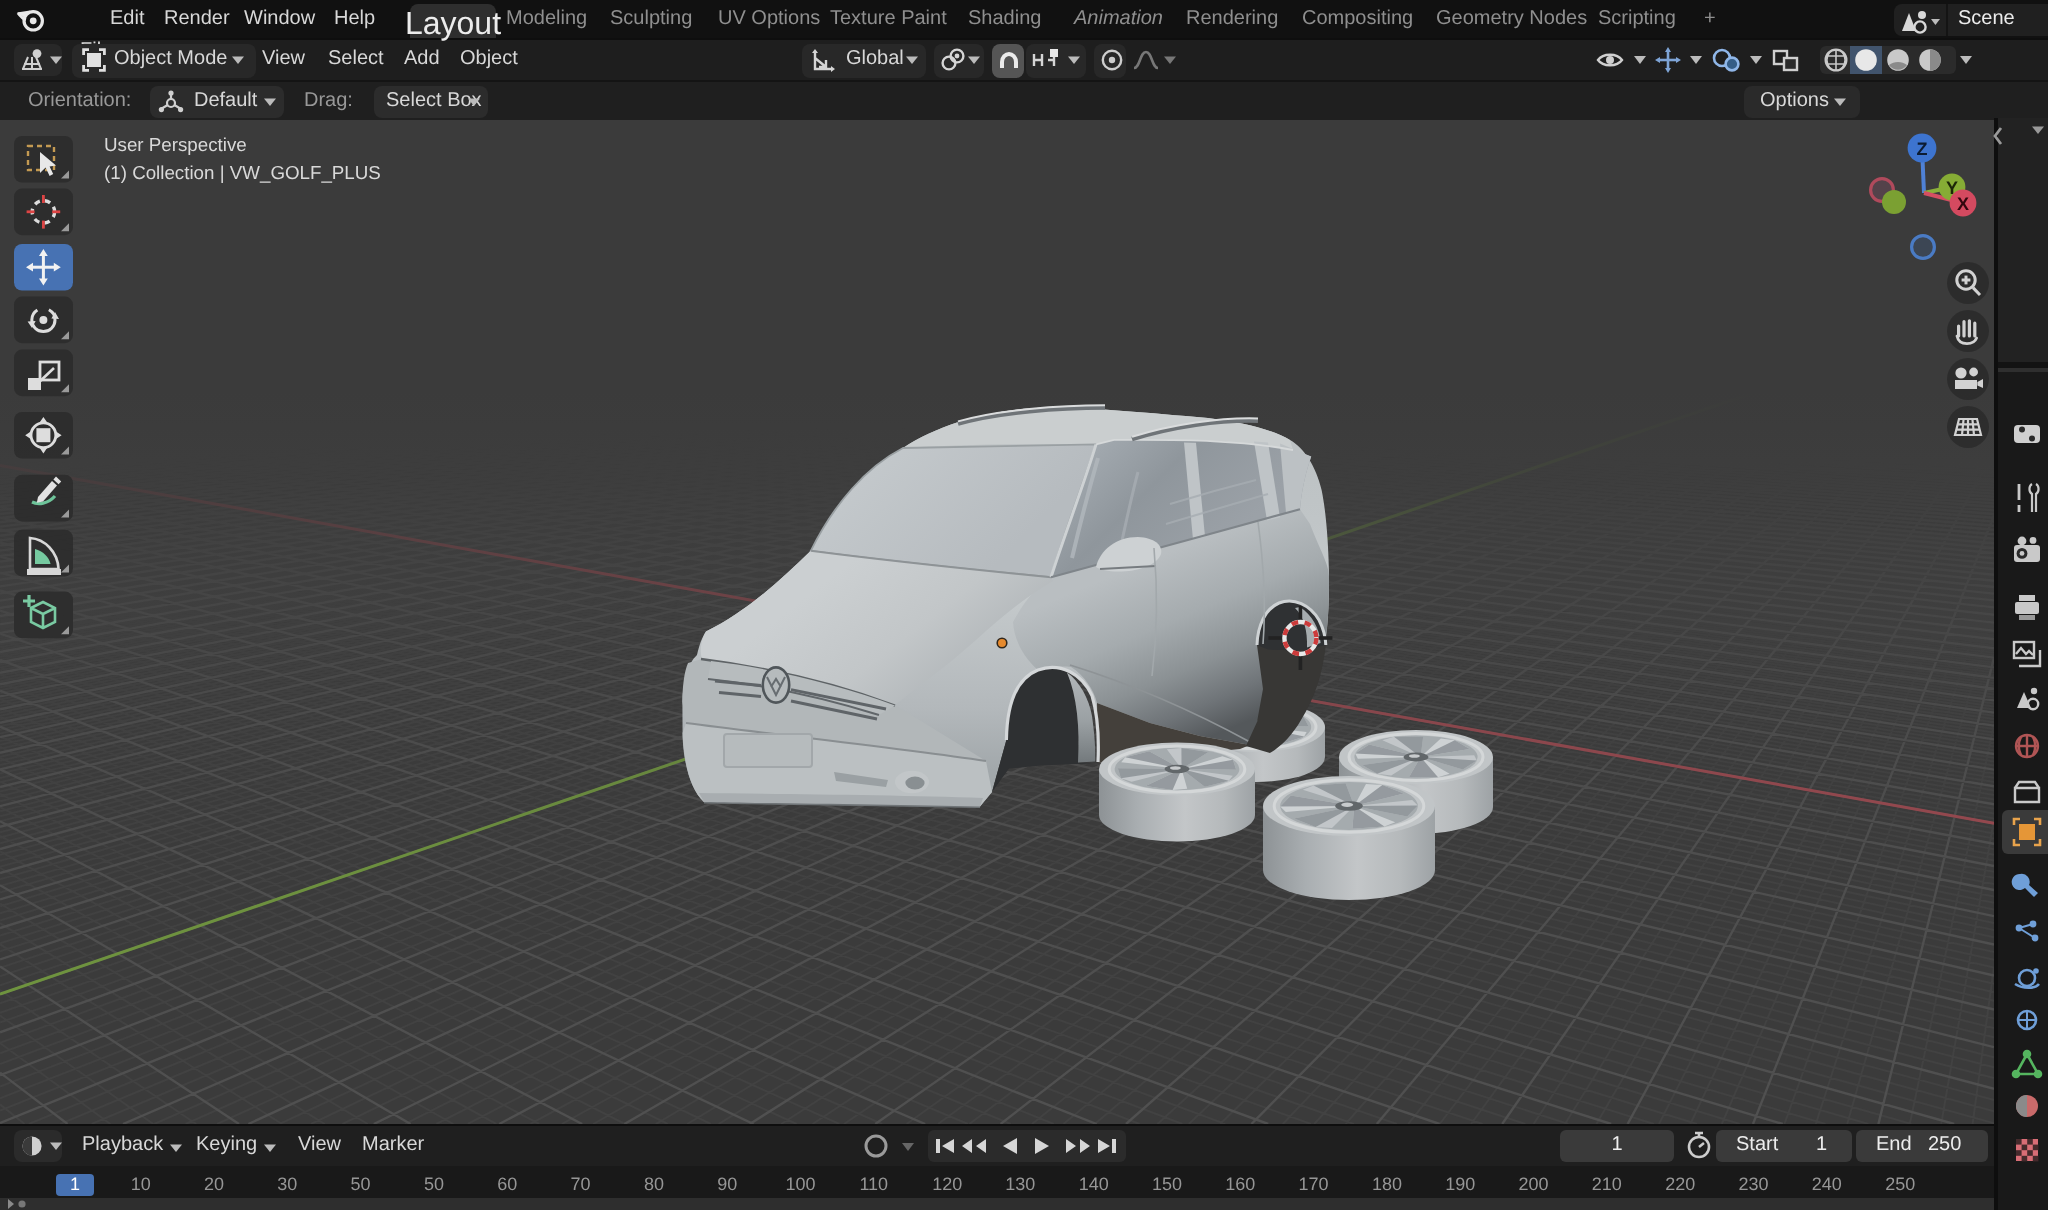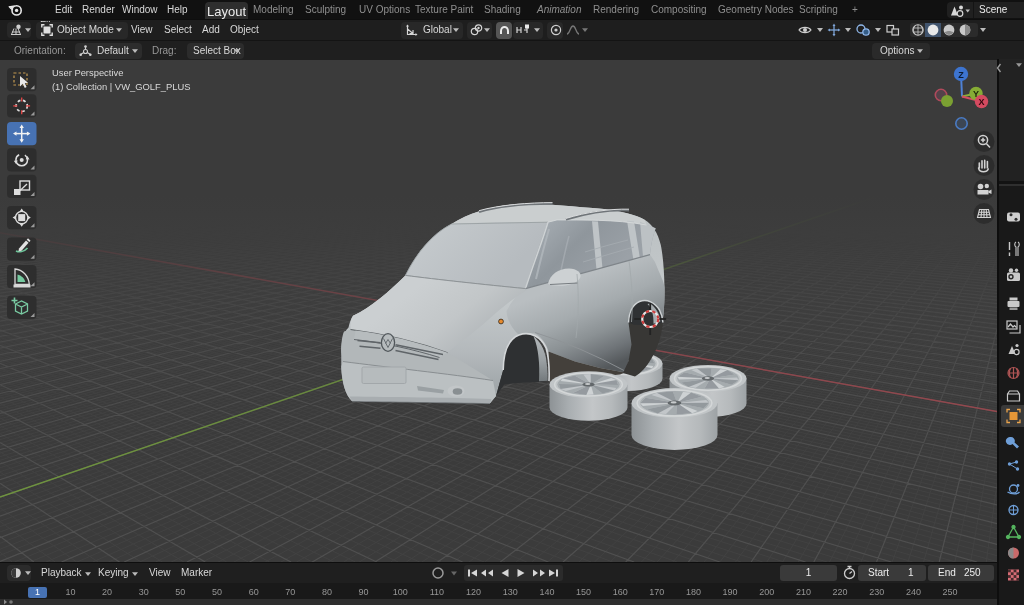--- a/index.html
+++ b/index.html
@@ -417,21 +417,21 @@
 <circle cx="8.6" cy="7.4" r="1.7" fill="#e8e8e8"></circle>
 <path d="M0.5,3.2 L7,2.2 L4,5.6 Z" fill="#e8e8e8"></path>
 <path d="M1,3.4 C2.5,5.5 4,6.5 5,6.8" stroke="#e8e8e8" stroke-width="1.5" fill="none"></path>
 </svg>
 <span class="txt menu" style="left:40px;top:4px;margin-top:16px;">File</span>
 <span class="txt menu" style="left:55px;top:4px;">Edit</span>
 <span class="txt menu" style="left:82px;top:4px;">Render</span>
 <span class="txt menu" style="left:122px;top:4px;">Window</span>
 <span class="txt menu" style="left:167px;top:4px;">Help</span>
 <div class="abs" style="left:205px;top:2px;width:43px;height:17px;background:#2e2e2e;border-radius:4px 4px 0 0"></div>
-<span class="txt" style="left:226.5px;top:4px;transform:translateX(-50%);color:#ececec;font-size:13px">Layout</span>
+<span class="txt" style="left:226.5px;top:4px;transform:translateX(-50%);color:#ececec;font-size:16px">Layout</span>
 <span class="txt tab" style="left:253px;top:4px;">Modeling</span>
 <span class="txt tab" style="left:305px;top:4px;">Sculpting</span>
 <span class="txt tab" style="left:359px;top:4px;">UV Options</span>
 <span class="txt tab" style="left:415px;top:4px;">Texture Paint</span>
 <span class="txt tab" style="left:484px;top:4px;">Shading</span>
 <span class="txt tab" style="left:537px;top:4px;font-style:italic;">Animation</span>
 <span class="txt tab" style="left:593px;top:4px;">Rendering</span>
 <span class="txt tab" style="left:651px;top:4px;">Compositing</span>
 <span class="txt tab" style="left:718px;top:4px;">Geometry Nodes</span>
 <span class="txt tab" style="left:799px;top:4px;">Scripting</span>

